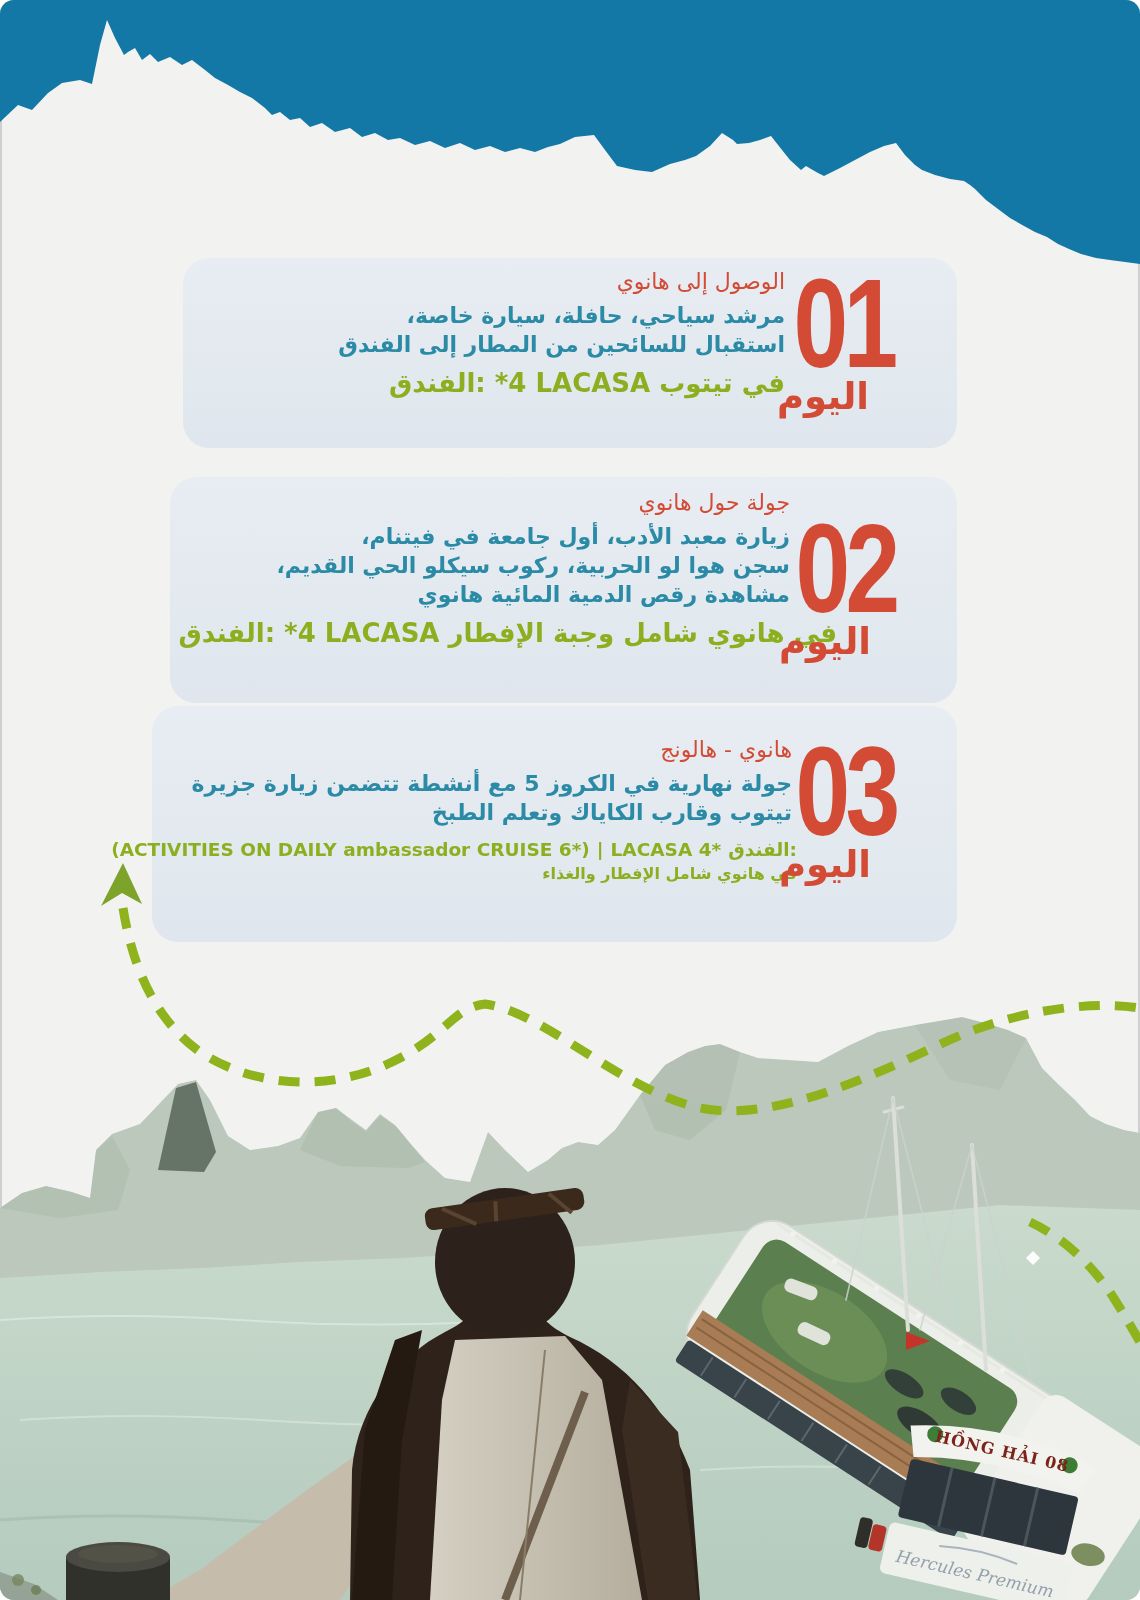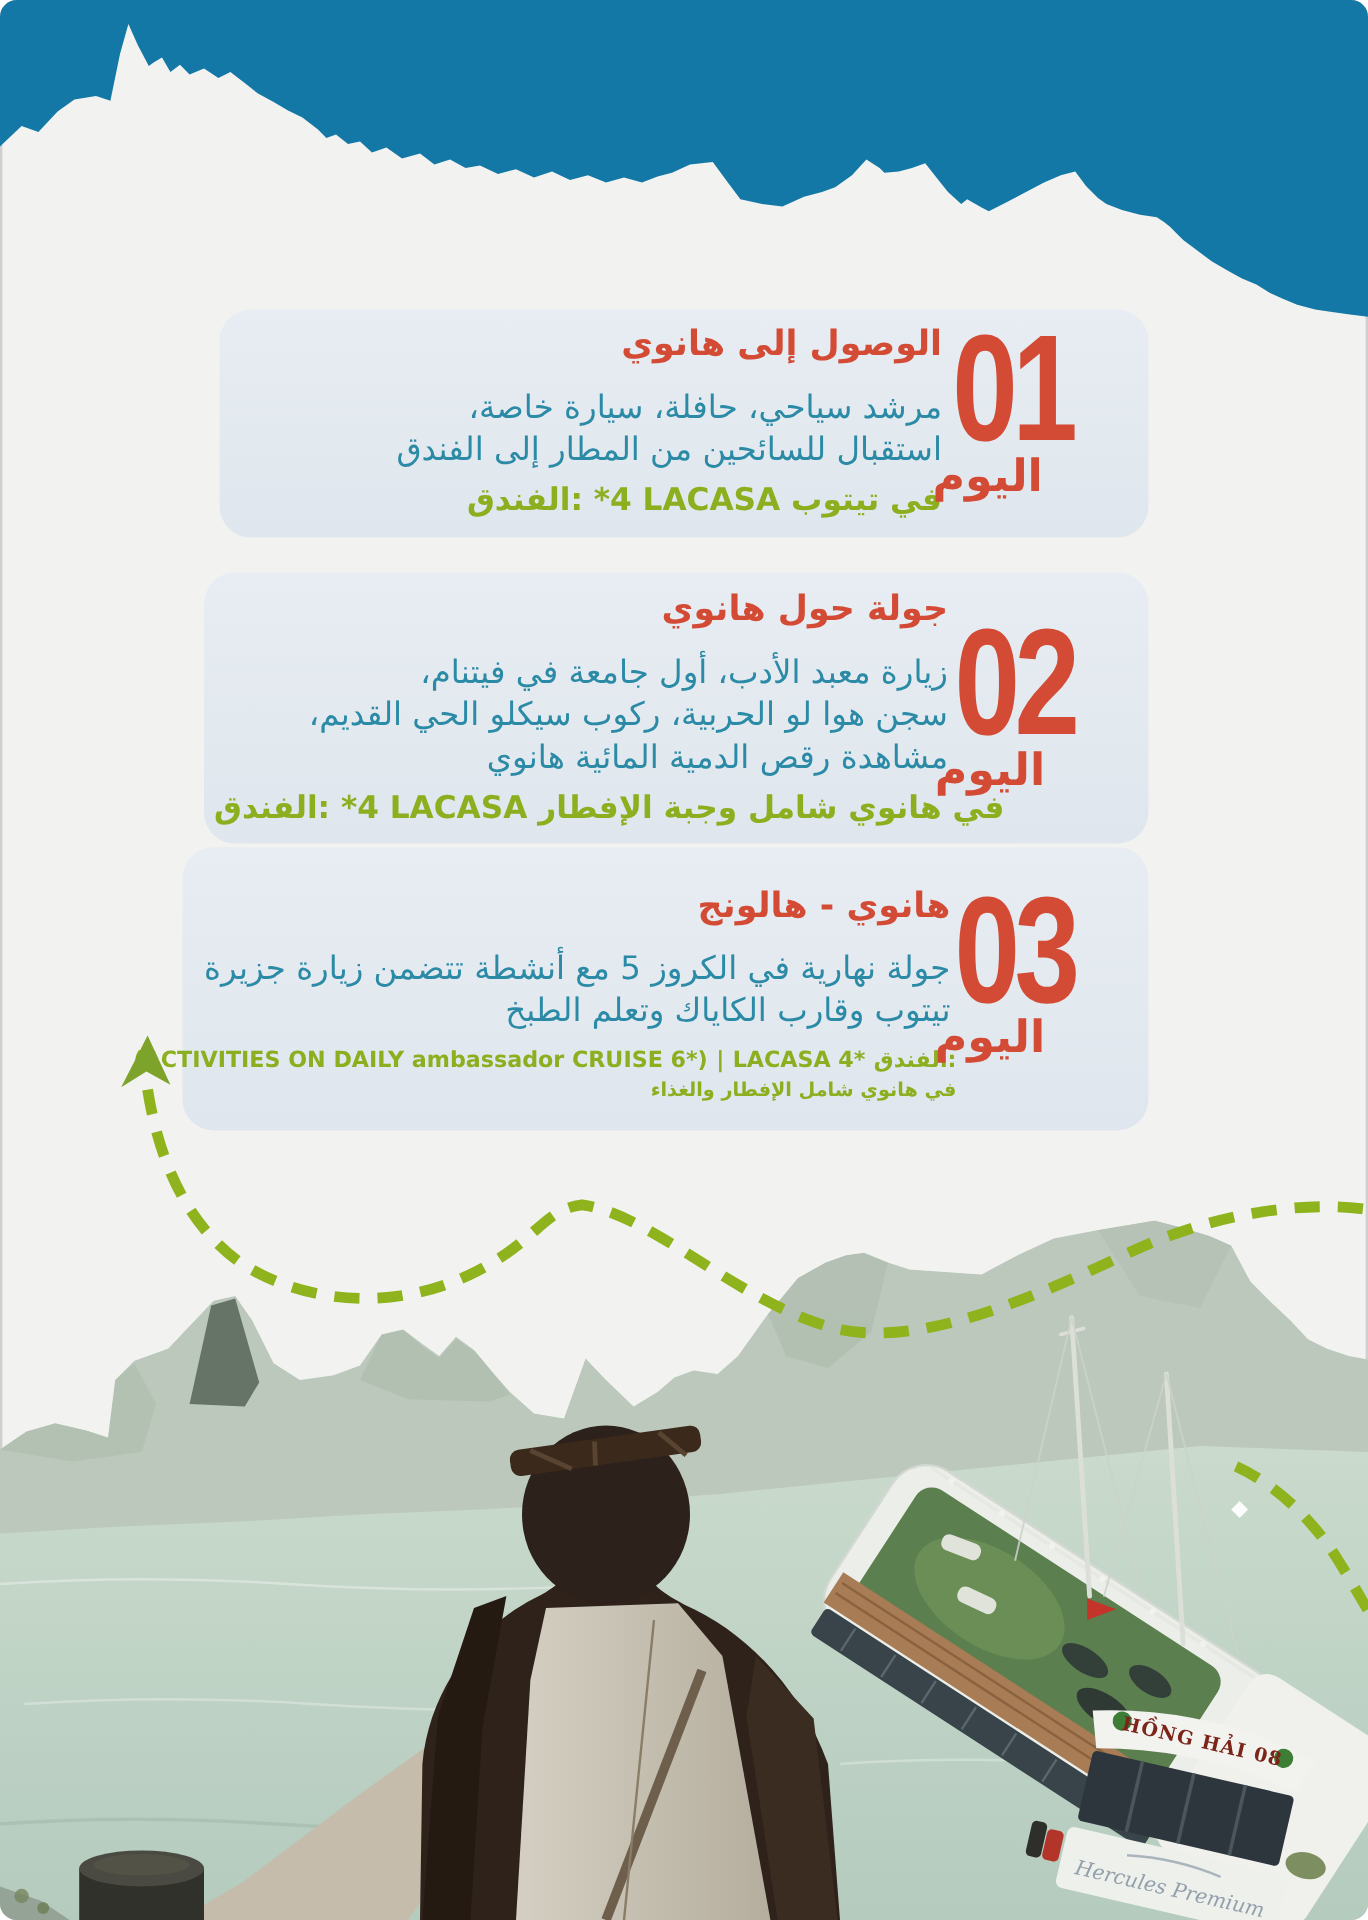--- a/index.html
+++ b/index.html
@@ -20,22 +20,22 @@
   .card .num-block{
     position:absolute;top:0;width:150px;text-align:left;color:#d34b35;
   }
   .card .day-num{
     font-family:"Liberation Sans","DejaVu Sans",sans-serif;
     font-weight:bold;font-size:126px;line-height:.82;letter-spacing:-6px;
     transform:scaleX(.78);transform-origin:center;
   }
   .card .day-label{font-weight:bold;font-size:37px;line-height:1.1;margin-top:2px;}
   .card .text-block{direction:rtl;text-align:right;}
-  .card .card-title{color:#d34b35;font-weight:bold;font-size:29px;line-height:1.3;}
-  .card .card-body{color:#2b8aa6;font-weight:normal;font-size:27px;line-height:1.32;margin-top:16px;}
+  .card .card-title{color:#d34b35;font-weight:normal;font-size:22px;line-height:1.3;}
+  .card .card-body{color:#2b8aa6;font-weight:bold;font-size:22px;line-height:1.32;margin-top:4px;}
   .hotel-row{
     direction:ltr;display:flex;justify-content:flex-end;align-items:flex-start;
     gap:9px;white-space:nowrap;color:#8caf1f;font-weight:bold;font-size:26px;margin-top:9px;
   }
   .hotel-row.small{font-size:18.5px;gap:7px;margin-top:12px;}
   .hotel-line2{direction:rtl;text-align:right;color:#8caf1f;font-weight:bold;font-size:16px;margin-top:4px;}
 
   
   #card-1{left:183px;top:258px;width:774px;height:190px;}
   #card-1 .text-block{padding:10px 172px 0 26px;}

